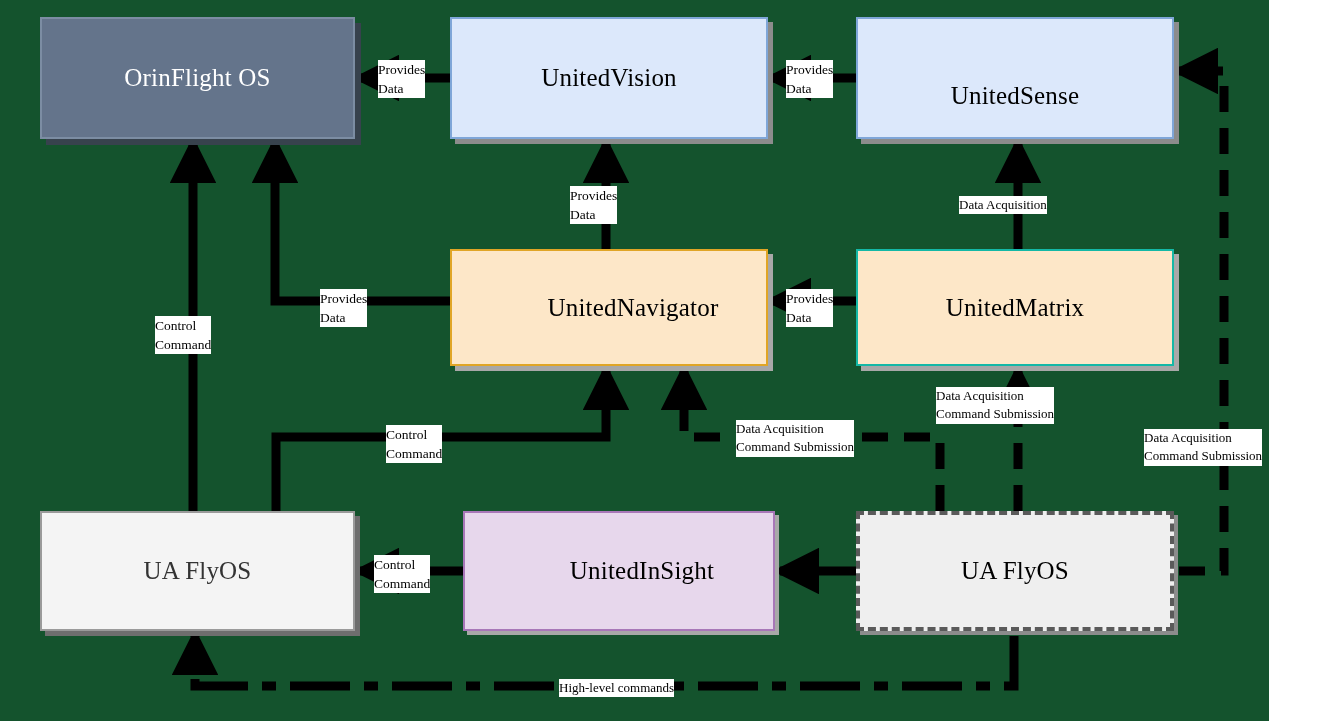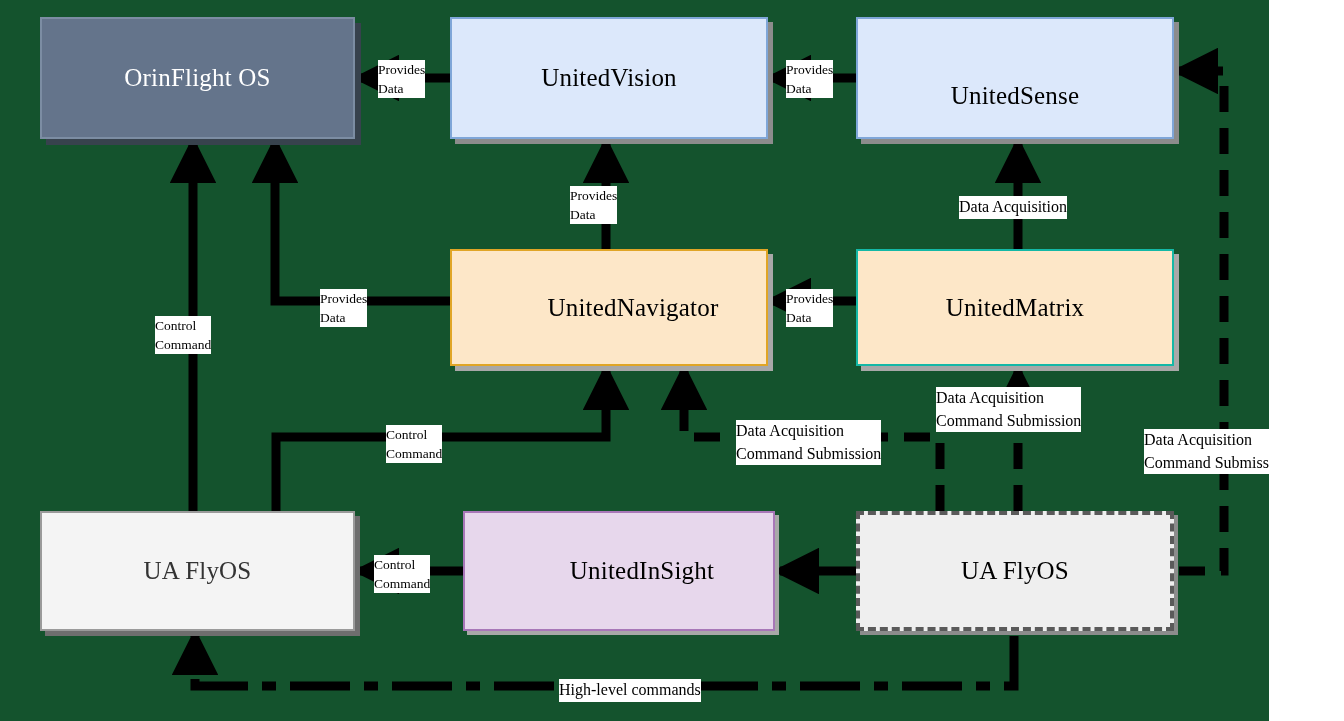--- a/index.html
+++ b/index.html
@@ -5,21 +5,21 @@
   html,body{margin:0;padding:0;background:#ffffff;}
   #stage{position:relative;width:1269px;height:721px;background:#14532d;
          font-family:Liberation Serif, serif;overflow:hidden;}
   svg{position:absolute;left:0;top:0;width:1344px;height:721px;}
   .node{position:absolute;box-sizing:border-box;display:flex;align-items:center;
         justify-content:center;text-align:center;}
   .node .label{font-size:25px;line-height:1.1;letter-spacing:.2px;}
   .edge-label{position:absolute;background:#ffffff;color:#000000;
               font-size:13.5px;line-height:1.42;text-align:left;
               white-space:pre;pointer-events:none;}
-  .edge-label.small{font-size:16px;}
+  .edge-label.small{font-size:13px;}
 </style>
 </head>
 <body>
 
 <div id="stage">
 
   <svg viewBox="0 0 1344 721">
     <defs>
       <marker id="ah" viewBox="0 0 10 10" refX="8.4" refY="5" markerWidth="5.2" markerHeight="5.2" orient="auto-start-reverse">
         <path d="M 0 0 L 10 5 L 0 10 z" fill="#000000"></path>

